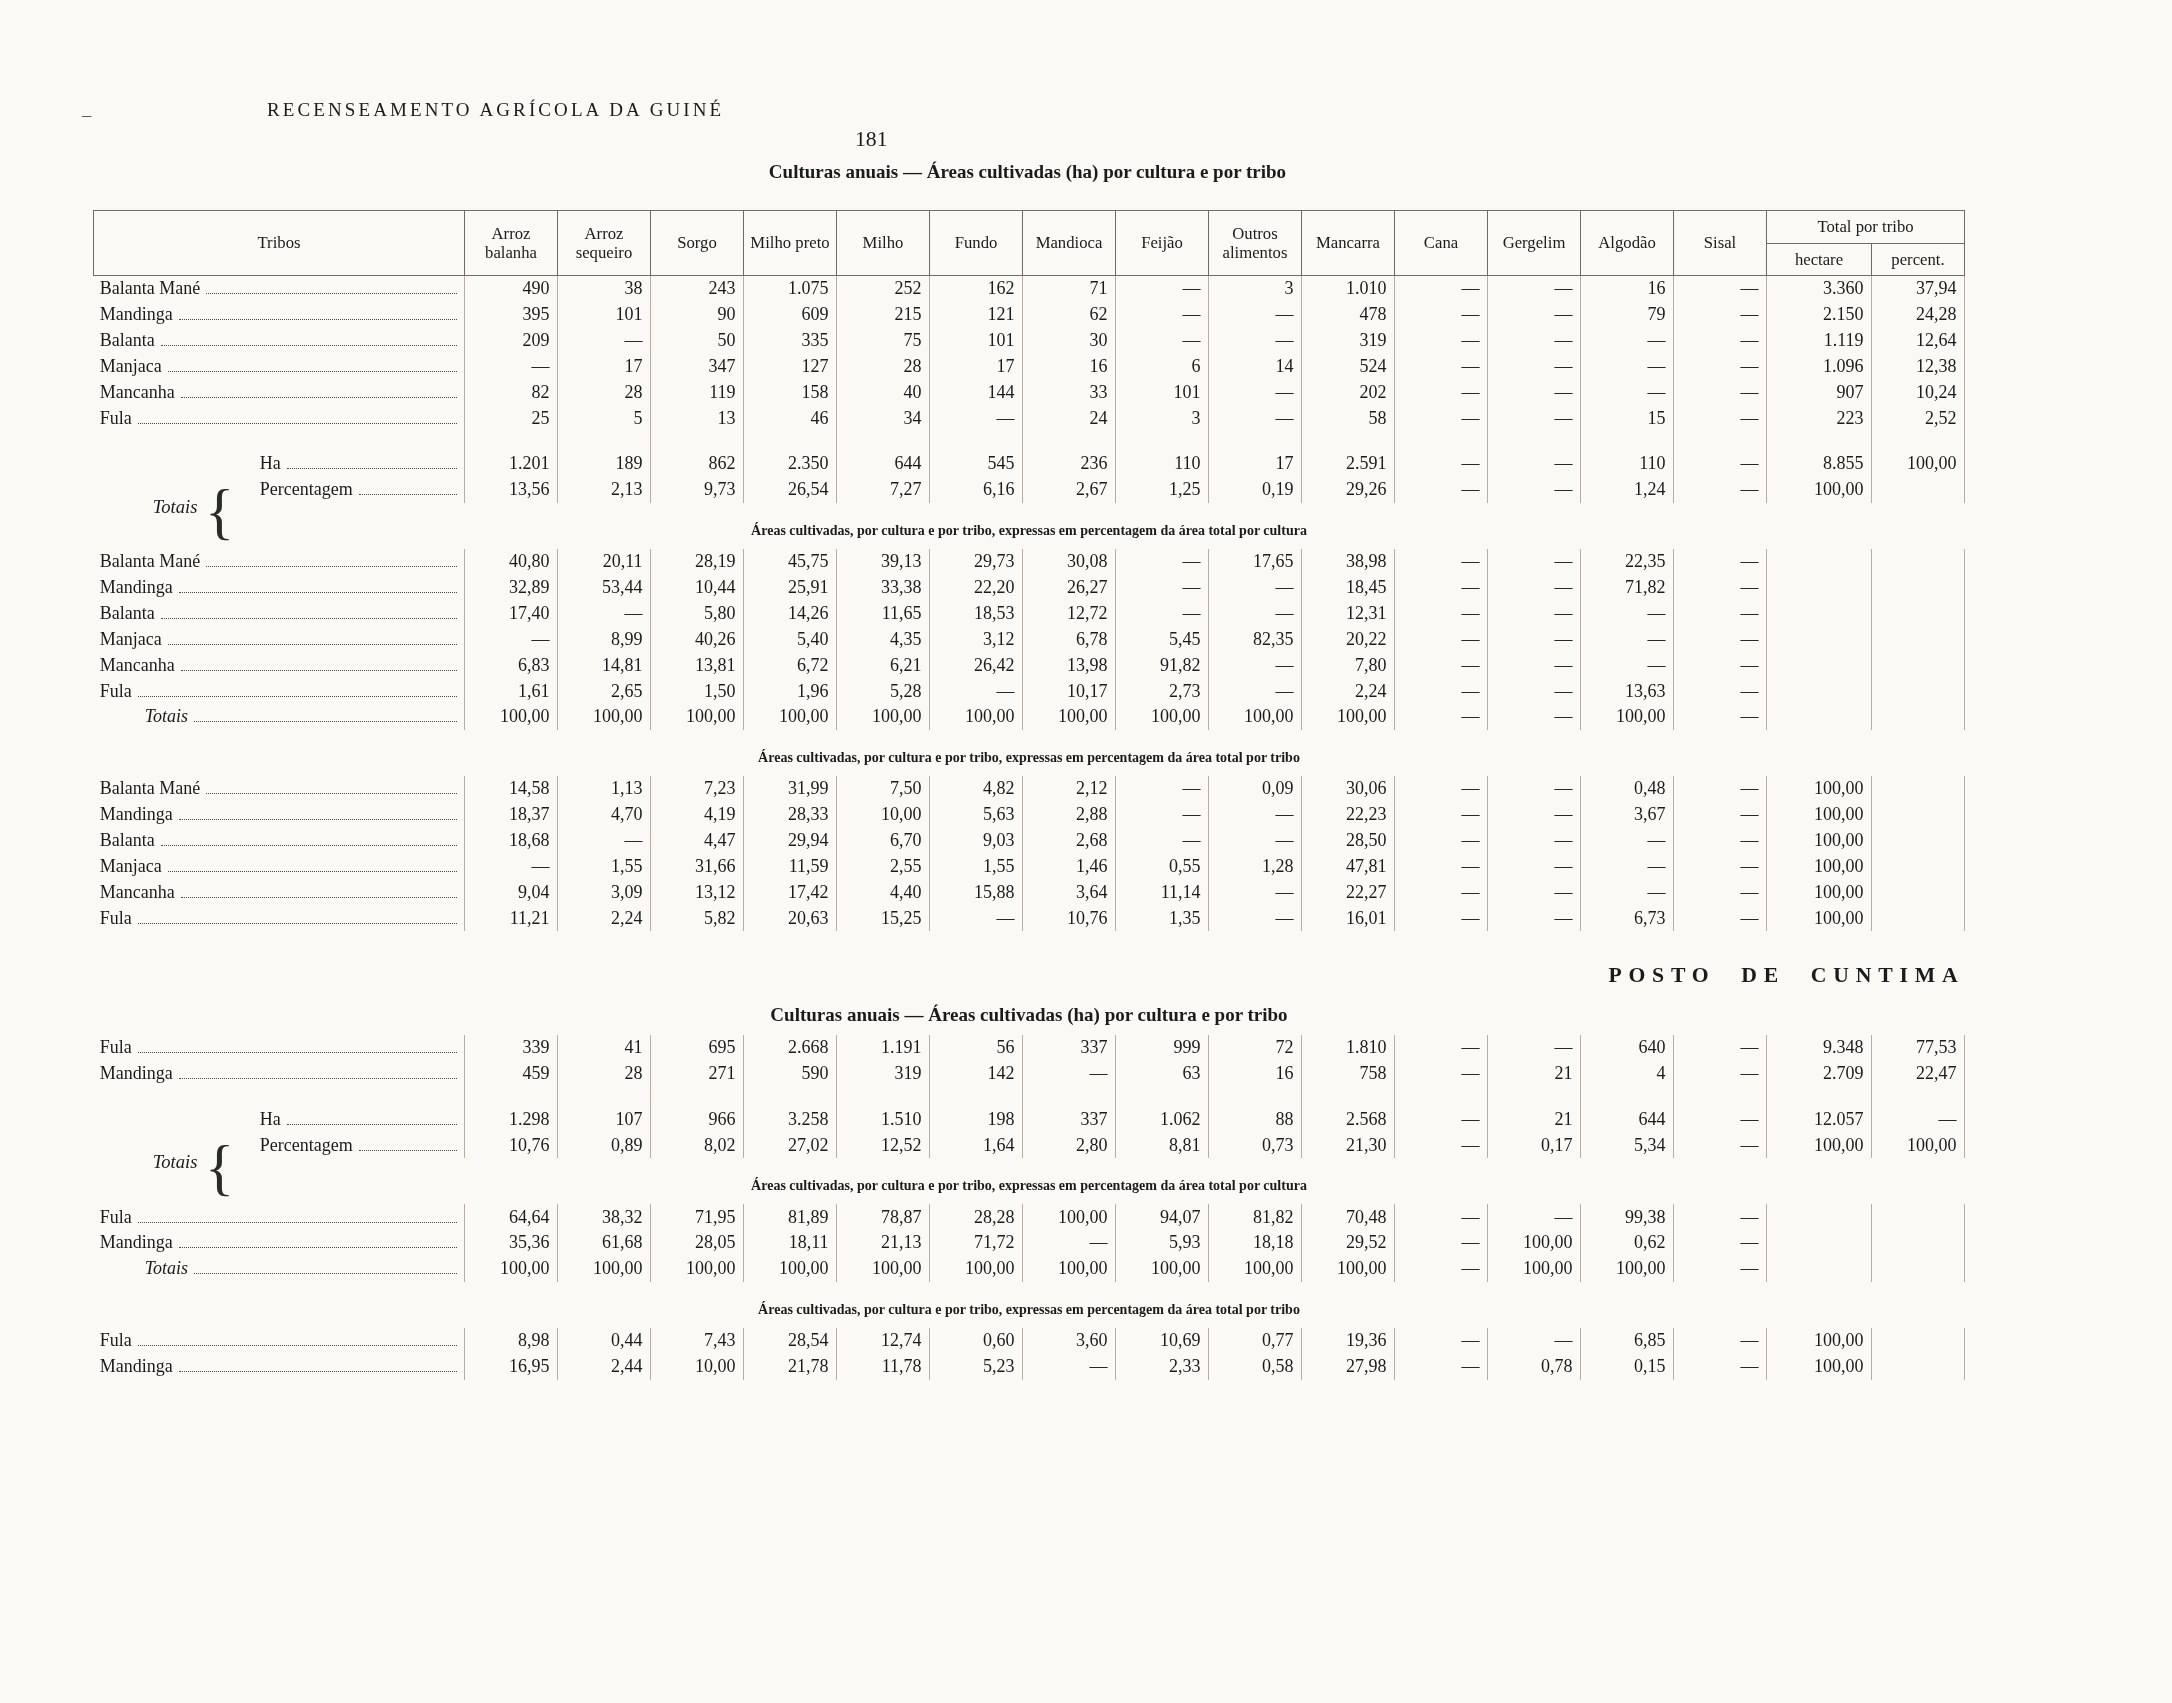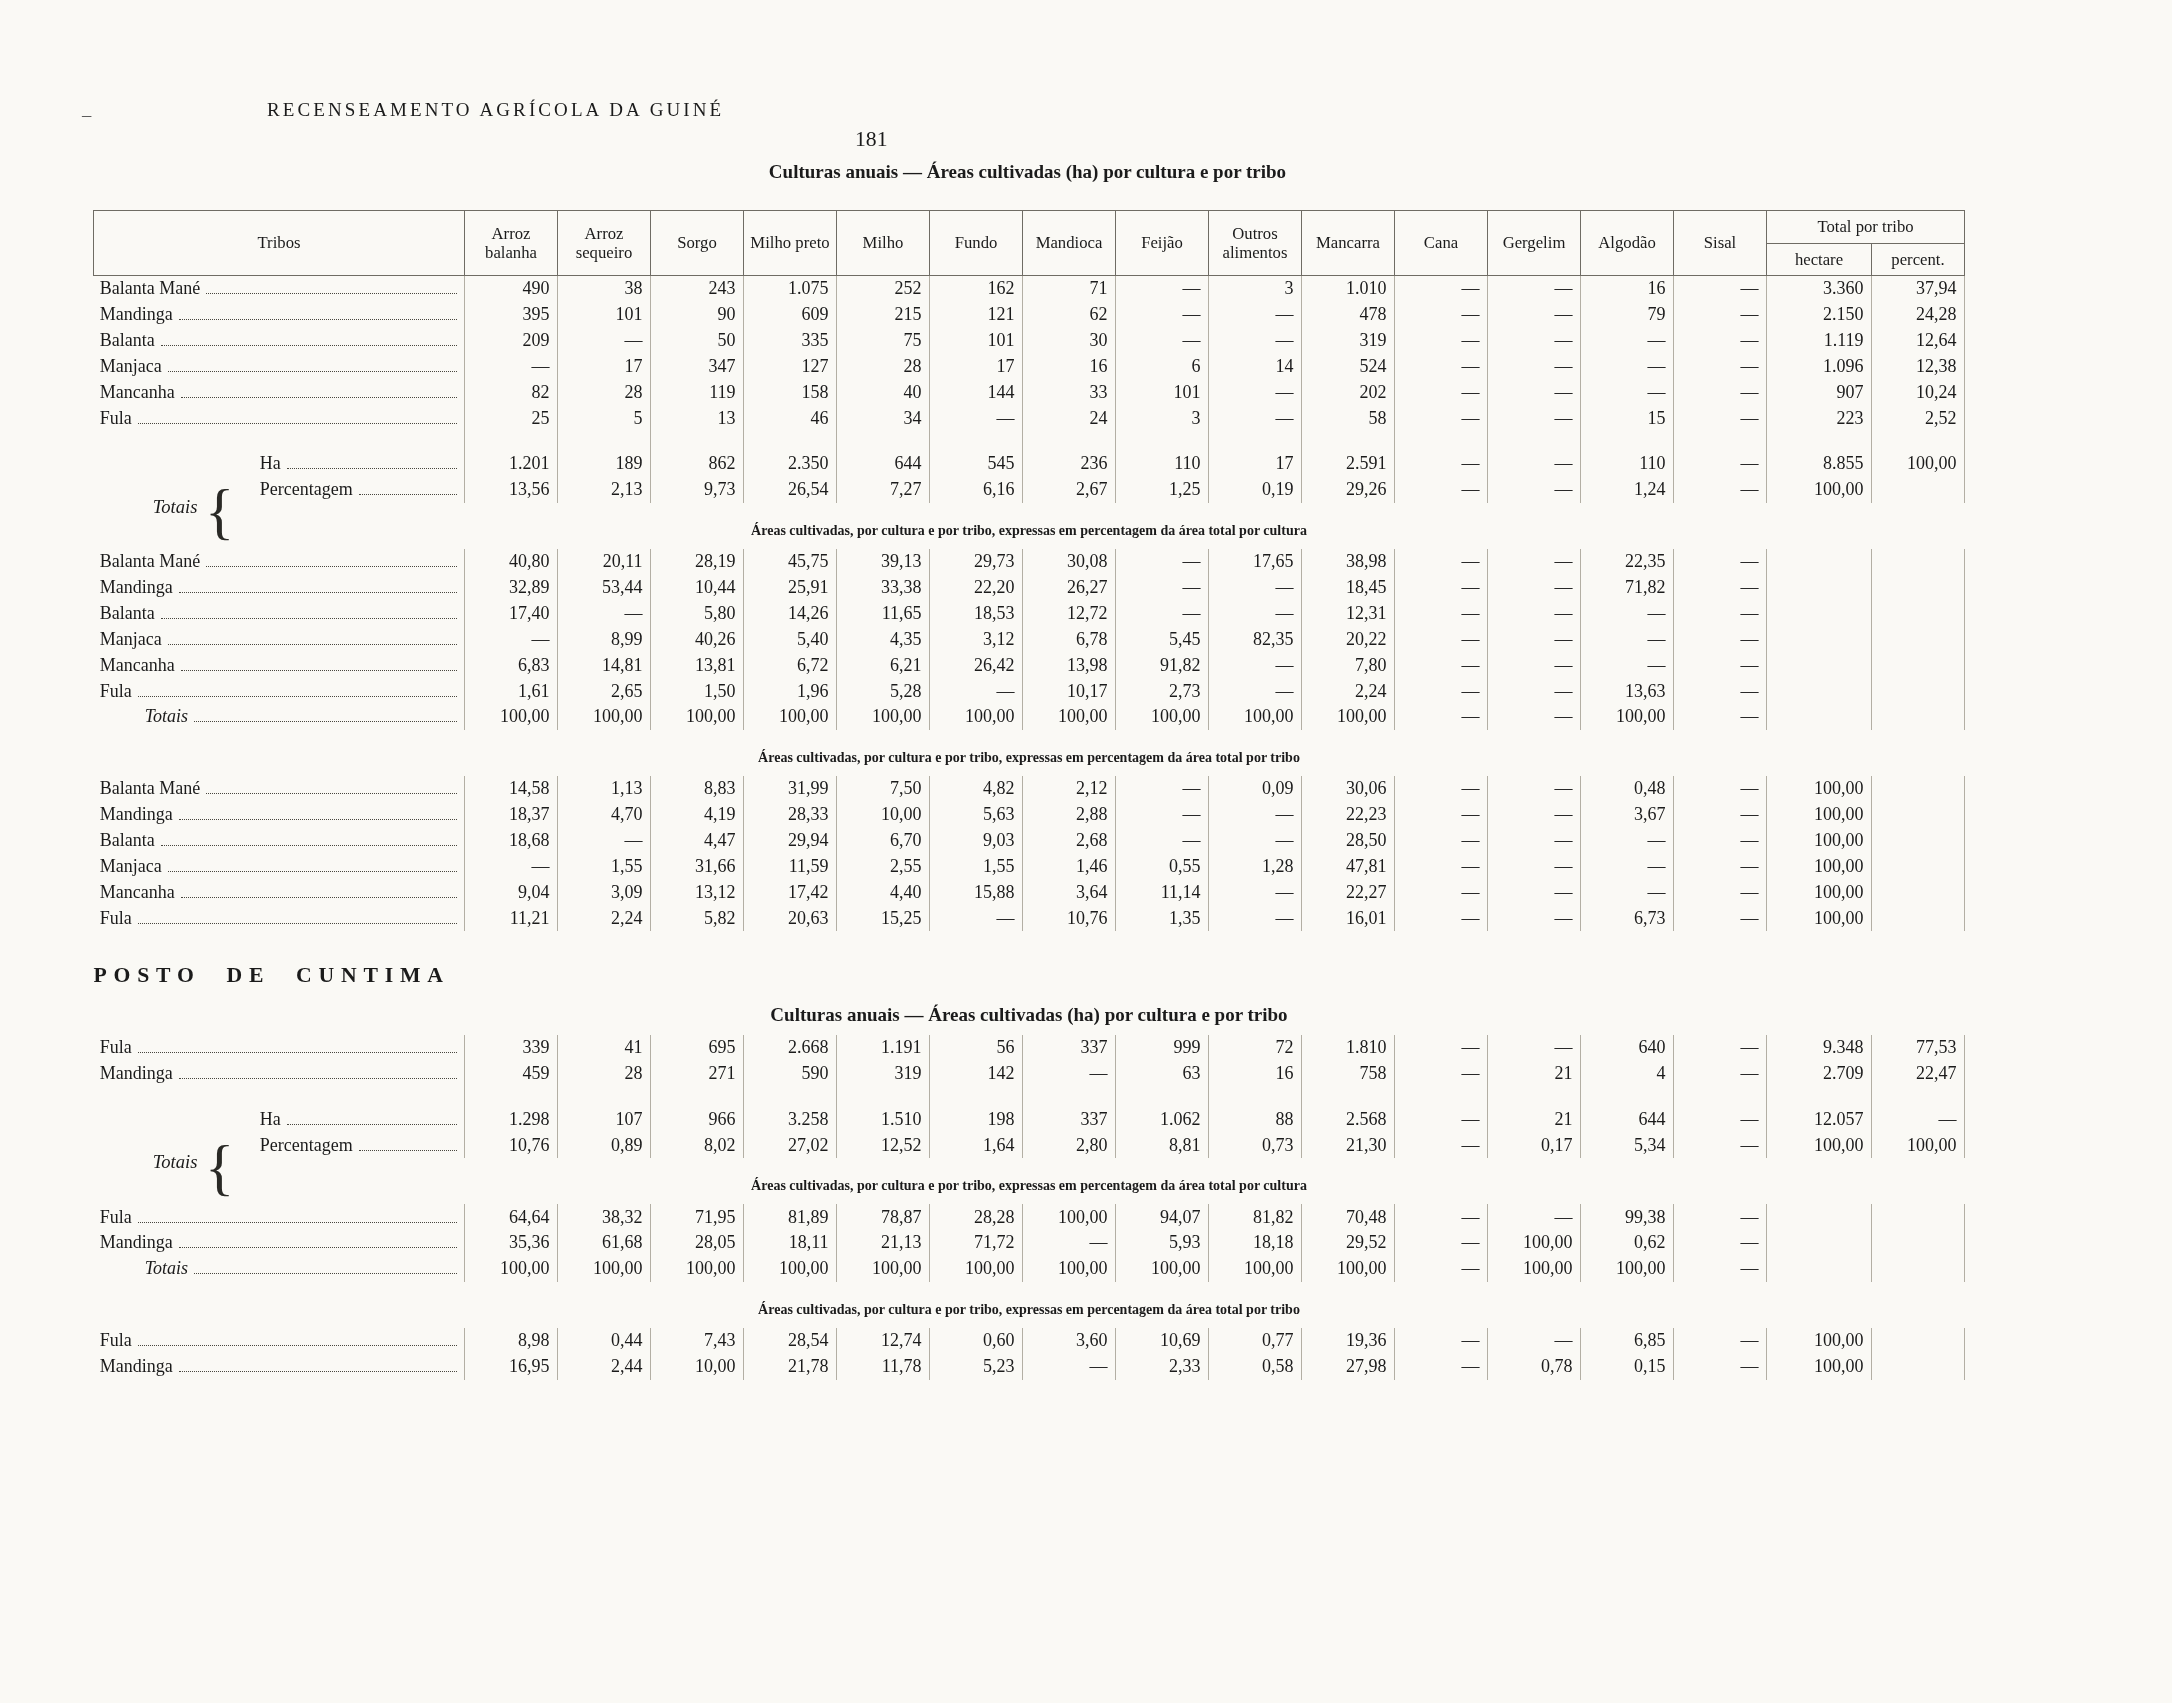--- a/index.html
+++ b/index.html
@@ -22,21 +22,21 @@
   .lead .lbl{white-space:nowrap;}
   .dots{flex:1;border-bottom:1.9px dotted #49473f;margin:0 5px 5px 6.2px;min-width:10px;height:0;}
   .italic-row .lbl{font-style:italic;margin-left:45px;}
   .totais-lead{padding-left:160px;}
   .totais-tag{position:absolute;left:53px;top:10px;display:flex;align-items:center;}
   .totais-tag em{font-size:18.6px;margin-right:7.4px;font-style:italic;}
   .brace{font-size:61px;line-height:0.8;transform:translateY(6.2px);color:#2a2a26;}
   tr.gap-top td{padding-top:21px;}
   tr.gap-top .totais-tag{top:30px;}
   .section-heading-row td{border:none;text-align:center;font-weight:bold;font-size:14px;padding:20px 0 10px;}
-  .post-title-row td{border:none;text-align:left;font-weight:bold;font-size:21.7px;letter-spacing:6.8px;word-spacing:13.6px;padding:32px 0 0;}
+  .post-title-row td{border:none;text-align:right;font-weight:bold;font-size:21.7px;letter-spacing:6.8px;word-spacing:13.6px;padding:32px 0 0;}
   .post-subtitle-row td{border:none;text-align:center;font-weight:bold;font-size:19px;padding:16px 0 8.7px;}
 </style>
 </head>
 <body>
 
 <div class="page">
 
   <div class="top-bar">
     <span class="margin-dash">–</span>
     <span class="running-head">RECENSEAMENTO AGRÍCOLA DA GUINÉ</span>
@@ -478,21 +478,21 @@
     <tbody>
         <tr>
           <td class="tribo-cell">
             <div class="lead">
               <span class="lbl">Balanta Mané</span>
               <span class="dots"></span>
             </div>
           </td>
           <td class="num">14,58</td>
           <td class="num">1,13</td>
-          <td class="num">8,83</td>
+          <td class="num">7,23</td>
           <td class="num">31,99</td>
           <td class="num">7,50</td>
           <td class="num">4,82</td>
           <td class="num">2,12</td>
           <td class="num">—</td>
           <td class="num">0,09</td>
           <td class="num">30,06</td>
           <td class="num">—</td>
           <td class="num">—</td>
           <td class="num">0,48</td>

